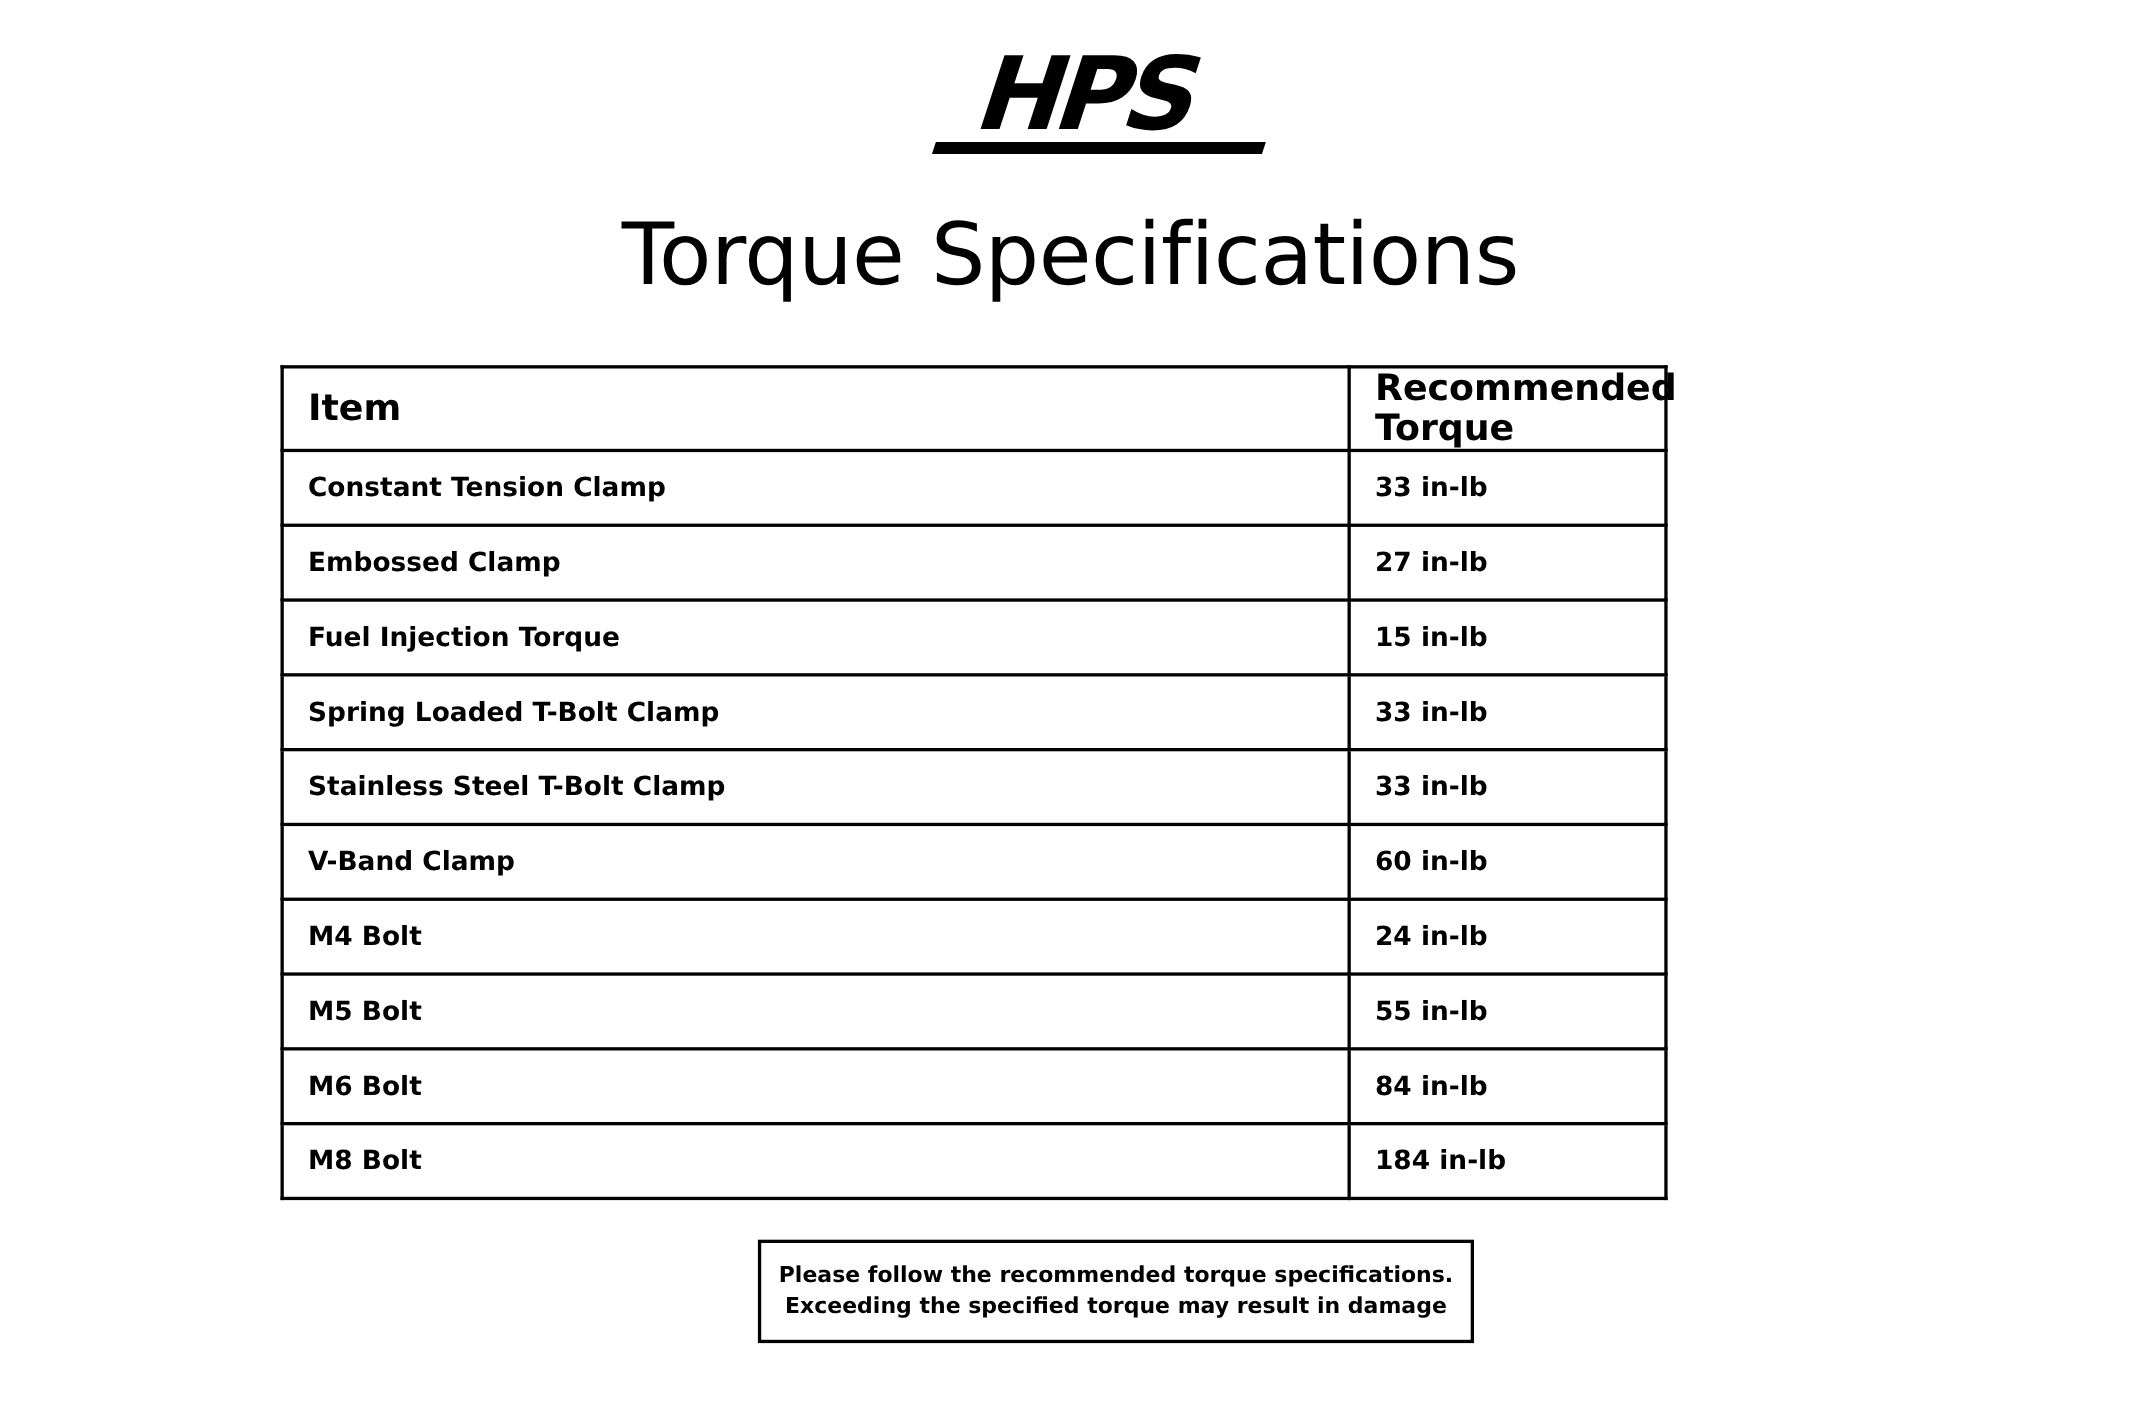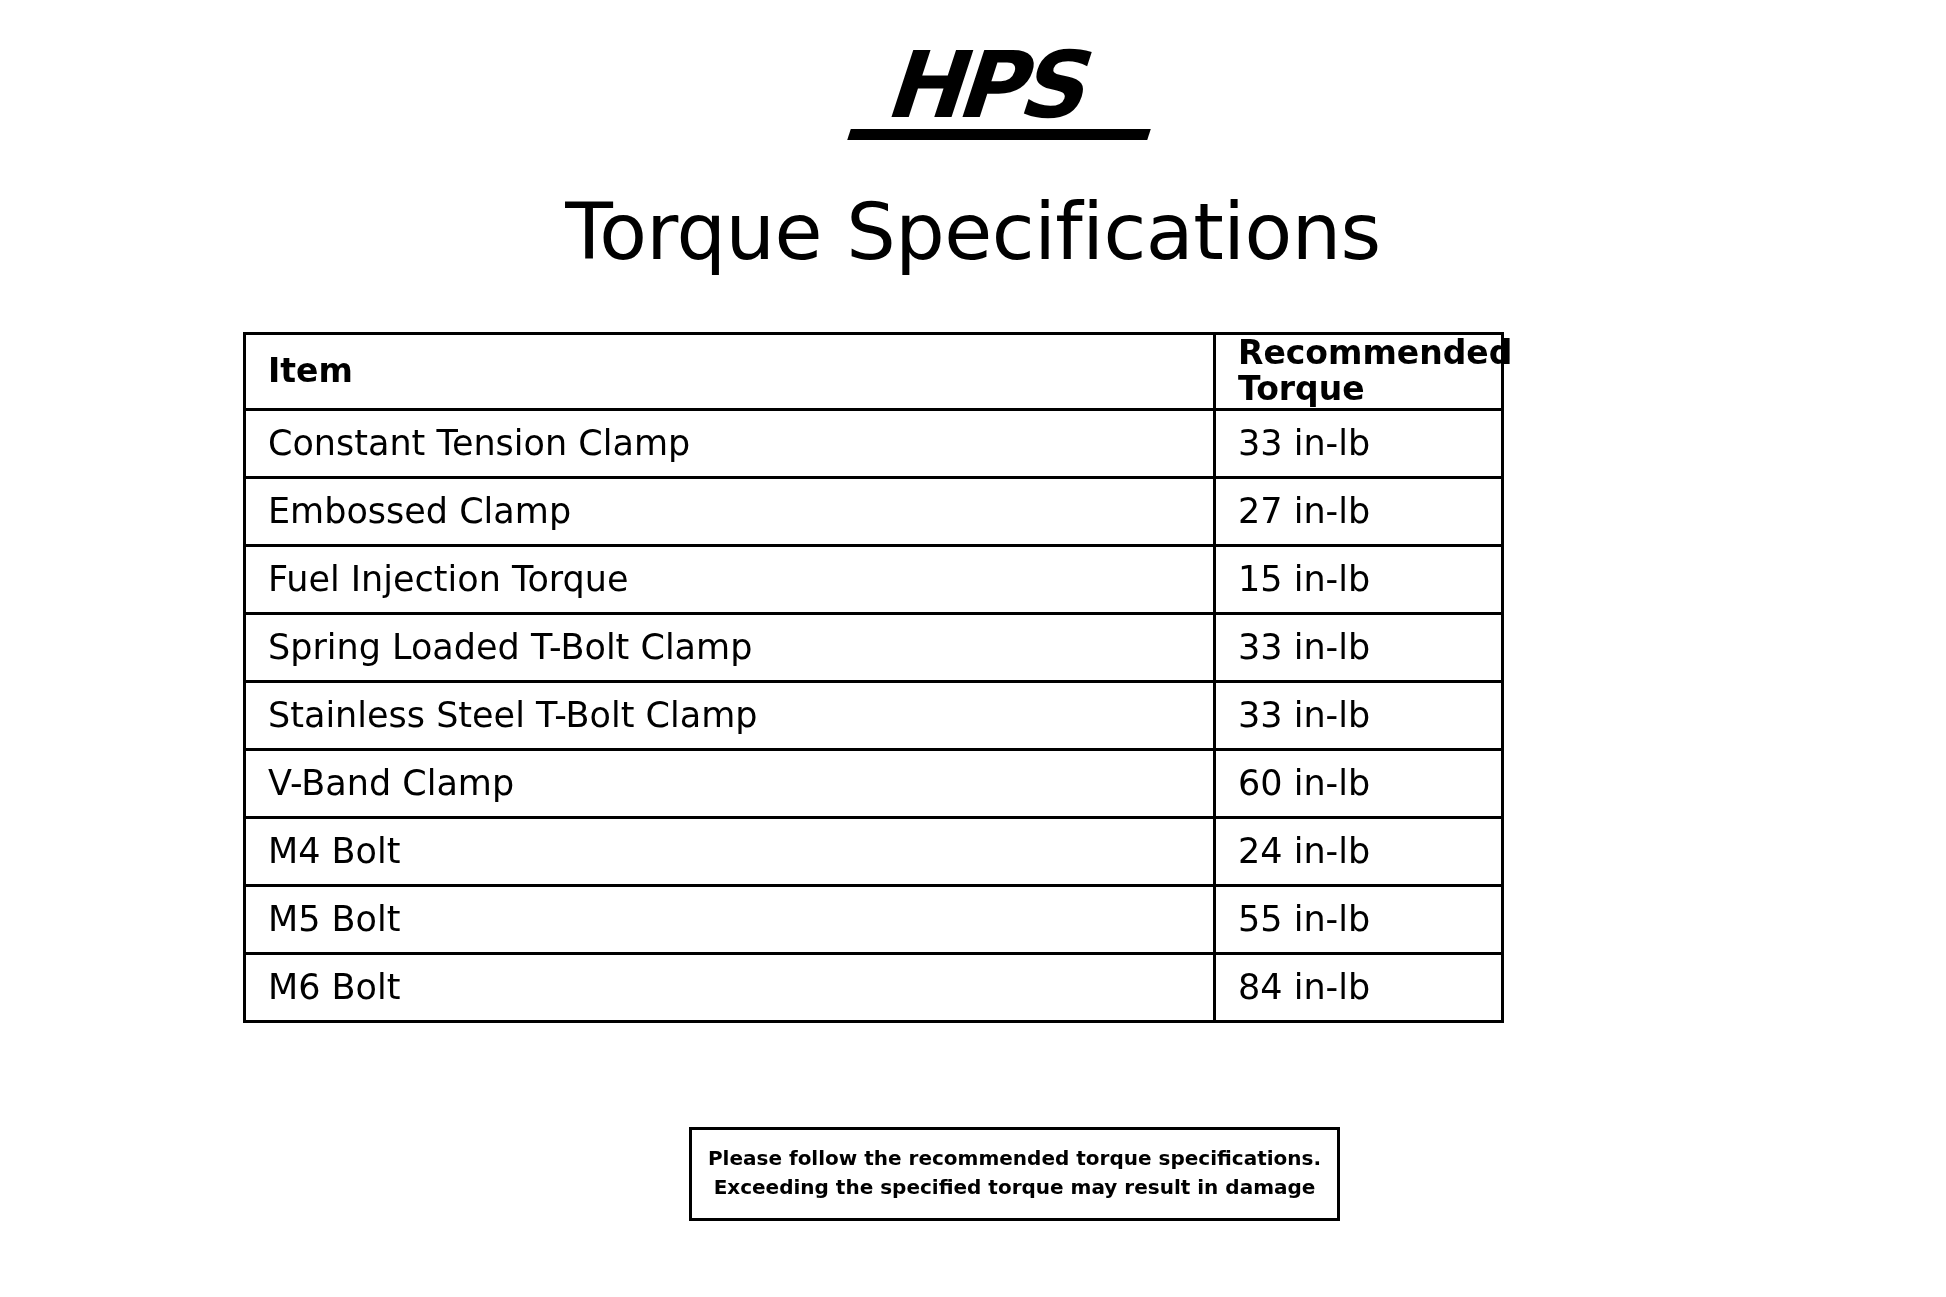--- a/index.html
+++ b/index.html
@@ -77,29 +77,30 @@
   .table-wrap {
     position: absolute;
     top: 332px;
     left: 243px;
     width: 1258px;
   }
   table.spec {
     border-collapse: collapse;
     width: 1258px;
     table-layout: fixed;
+    margin-left: 12px;
   }
   table.spec td, table.spec th {
     border: 3px solid #000000;
     padding: 0 22px;
     height: 65px;
     text-align: left;
     vertical-align: middle;
-    font-size: 35px;
-    font-weight: 400;
+    font-size: 24px;
+    font-weight: 700;
     font-family: "DejaVu Sans", sans-serif;
     line-height: 1.1;
   }
   table.spec th {
     font-weight: 700;
     font-size: 33px;
   }
   col.c-item { width: 970px; }
   col.c-torque { width: 288px; }
 
@@ -179,20 +180,24 @@
           <td>24 in-lb</td>
         </tr>
         <tr>
           <td>M5 Bolt</td>
           <td>55 in-lb</td>
         </tr>
         <tr>
           <td>M6 Bolt</td>
           <td>84 in-lb</td>
         </tr>
+        <tr>
+          <td>M8 Bolt</td>
+          <td>184 in-lb</td>
+        </tr>
       </tbody>
     </table>
   </div>
 
   <div class="note-box">
     <span class="note-line">Please follow the recommended torque specifications.</span>
     <span class="note-line">Exceeding the specified torque may result in damage</span>
   </div>
 
 </div>

